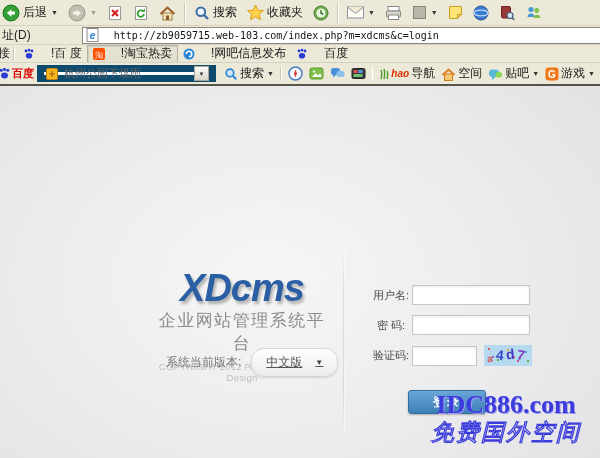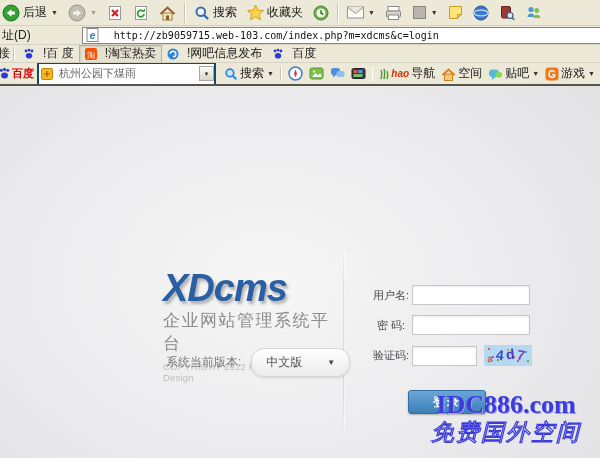--- a/index.html
+++ b/index.html
@@ -24,52 +24,52 @@
 
   
   .addr-label{padding:0 3px 0 1px;color:#222;}
   .addr-field{flex:1;display:flex;align-items:center;background:#fff;border:1px solid #8a887c;
               border-right:none;height:17px;box-sizing:border-box;margin-right:0;}
   .addr-field .ie-ic{margin:0 3px;}
   .addr-input{flex:1;border:none;outline:none;font-family:"DejaVu Sans Mono","Liberation Mono",monospace;
               font-size:10px;color:#111;background:transparent;height:15px;padding:12px;}
 
   
-  .link-item{display:flex;align-items:center;gap:8px;padding:0 5px;height:16px;}
+  .link-item{display:flex;align-items:center;gap:16px;padding:0 5px;height:16px;}
   .link-item.pressed{border:1px solid #b5b2a2;background:#e4e1d0;box-shadow:inset 1px 1px 1px rgba(0,0,0,0.08);}
   .clipped{margin-left:-4px;color:#222;}
 
   
   .bd-logo{display:flex;align-items:center;gap:1px;margin-left:-4px;padding-right:3px;}
   .bd-logo-text{color:#d00;font-weight:bold;font-size:11px;}
-  .bd-combo{display:flex;align-items:center;width:254px;height:24px;background:#fff;
-            border:2px solid #0c4a6e;box-sizing:border-box;}
+  .bd-combo{display:flex;align-items:center;width:254px;height:17px;background:#fff;
+            border:7px solid #0c4a6e;box-sizing:border-box;}
   .bd-combo .hotword{flex:1;color:#666;font-size:11px;padding-left:4px;overflow:hidden;}
   .combo-arrow{width:15px;height:15px;background:linear-gradient(#fdfdfb,#d8d5c6);border:1px solid #aaa79a;
                display:flex;align-items:center;justify-content:center;font-size:6px;color:#333;box-sizing:border-box;}
   .bd-item{display:flex;align-items:center;gap:2px;padding:0 3px;}
   .hao-text{color:#e03000;font-weight:bold;font-style:italic;font-size:10px;}
 
   
   .page{position:absolute;top:86px;left:0;width:600px;height:372px;
         background:radial-gradient(ellipse 420px 300px at 45% 52%, #f6f6f6 0%, #ececee 55%, #e3e3e5 100%);}
   .panel-divider{position:absolute;left:343px;top:166px;height:178px;width:1px;
                  background:linear-gradient(180deg,rgba(0,0,0,0) 0%,rgba(0,0,0,0.09) 20%,rgba(0,0,0,0.09) 80%,rgba(0,0,0,0) 100%);
                  border-right:1px solid rgba(255,255,255,0.7);}
 
-  .brand{position:absolute;left:163px;top:182px;width:180px;}
+  .brand{position:absolute;left:152px;top:182px;width:180px;text-align:center;}
   .brand-logo{font-size:38px;font-weight:bold;font-style:italic;letter-spacing:-1px;color:#2b5fa3;
               text-shadow:2px 3px 3px rgba(0,0,0,0.28);line-height:40px;}
   .brand-sub{font-size:17px;color:#8c8c8c;letter-spacing:1.5px;margin-top:1px;}
   .brand-copy{font-size:9.5px;color:#bdbdbd;margin-top:6px;letter-spacing:0.2px;}
   .version-row{position:absolute;left:166px;top:262px;display:flex;align-items:center;gap:10px;}
   .version-label{font-size:12px;color:#777;}
-  .version-btn{display:flex;align-items:center;gap:24px;padding:5px 14px;border-radius:13px;
+  .version-btn{display:flex;align-items:center;gap:12px;padding:5px 14px;border-radius:13px;
                background:linear-gradient(#ffffff,#ebebeb);border:1px solid #d6d6d6;
-               box-shadow:0 1px 2px rgba(0,0,0,0.13);font-size:12px;color:#555;}
+               box-shadow:0 1px 2px rgba(0,0,0,0.13);font-size:12px;color:#555;text-decoration:underline;}
   .version-btn .dd{font-size:8px;color:#444;}
 
   .form-row{position:absolute;left:370px;display:flex;align-items:center;}
   .f-label{width:42px;text-align:center;font-size:11px;color:#4a4a4a;}
   .f-input{width:118px;height:20px;border:1px solid #c6c6c6;background:#fff;box-sizing:border-box;
            box-shadow:inset 0 1px 2px rgba(0,0,0,0.08);font-size:12px;padding:0 3px;outline:none;}
   .f-input.short{width:65px;}
   .captcha{position:relative;width:48px;height:21px;margin-left:7px;background:#b5d9ee;overflow:hidden;
            background-image:
              radial-gradient(circle 1.2px at 5px 4px,#e06060 90%,transparent 100%),

